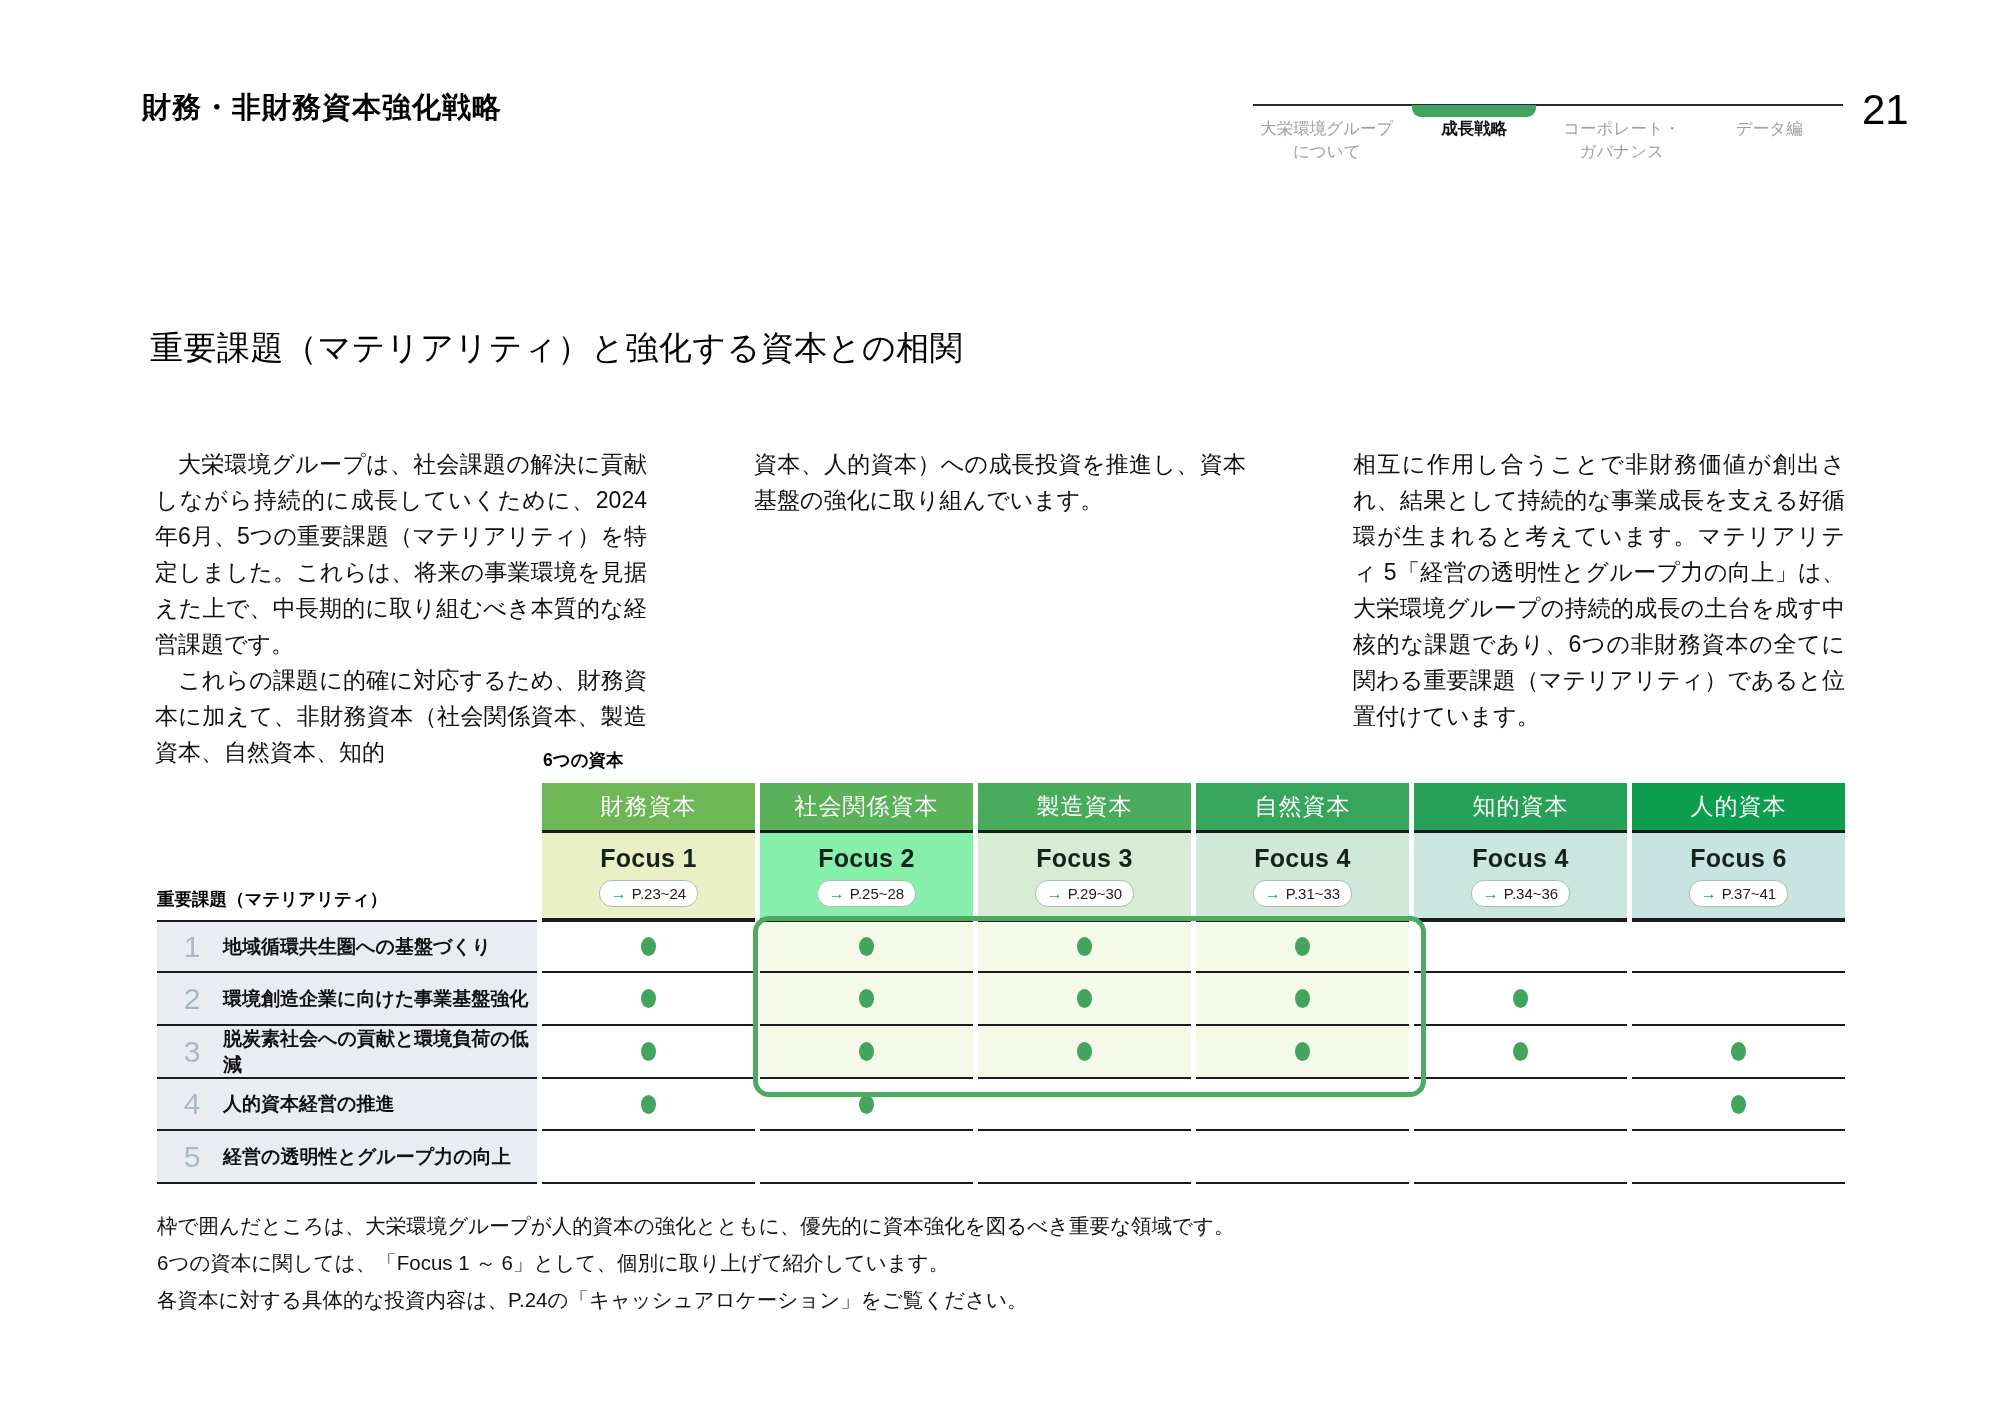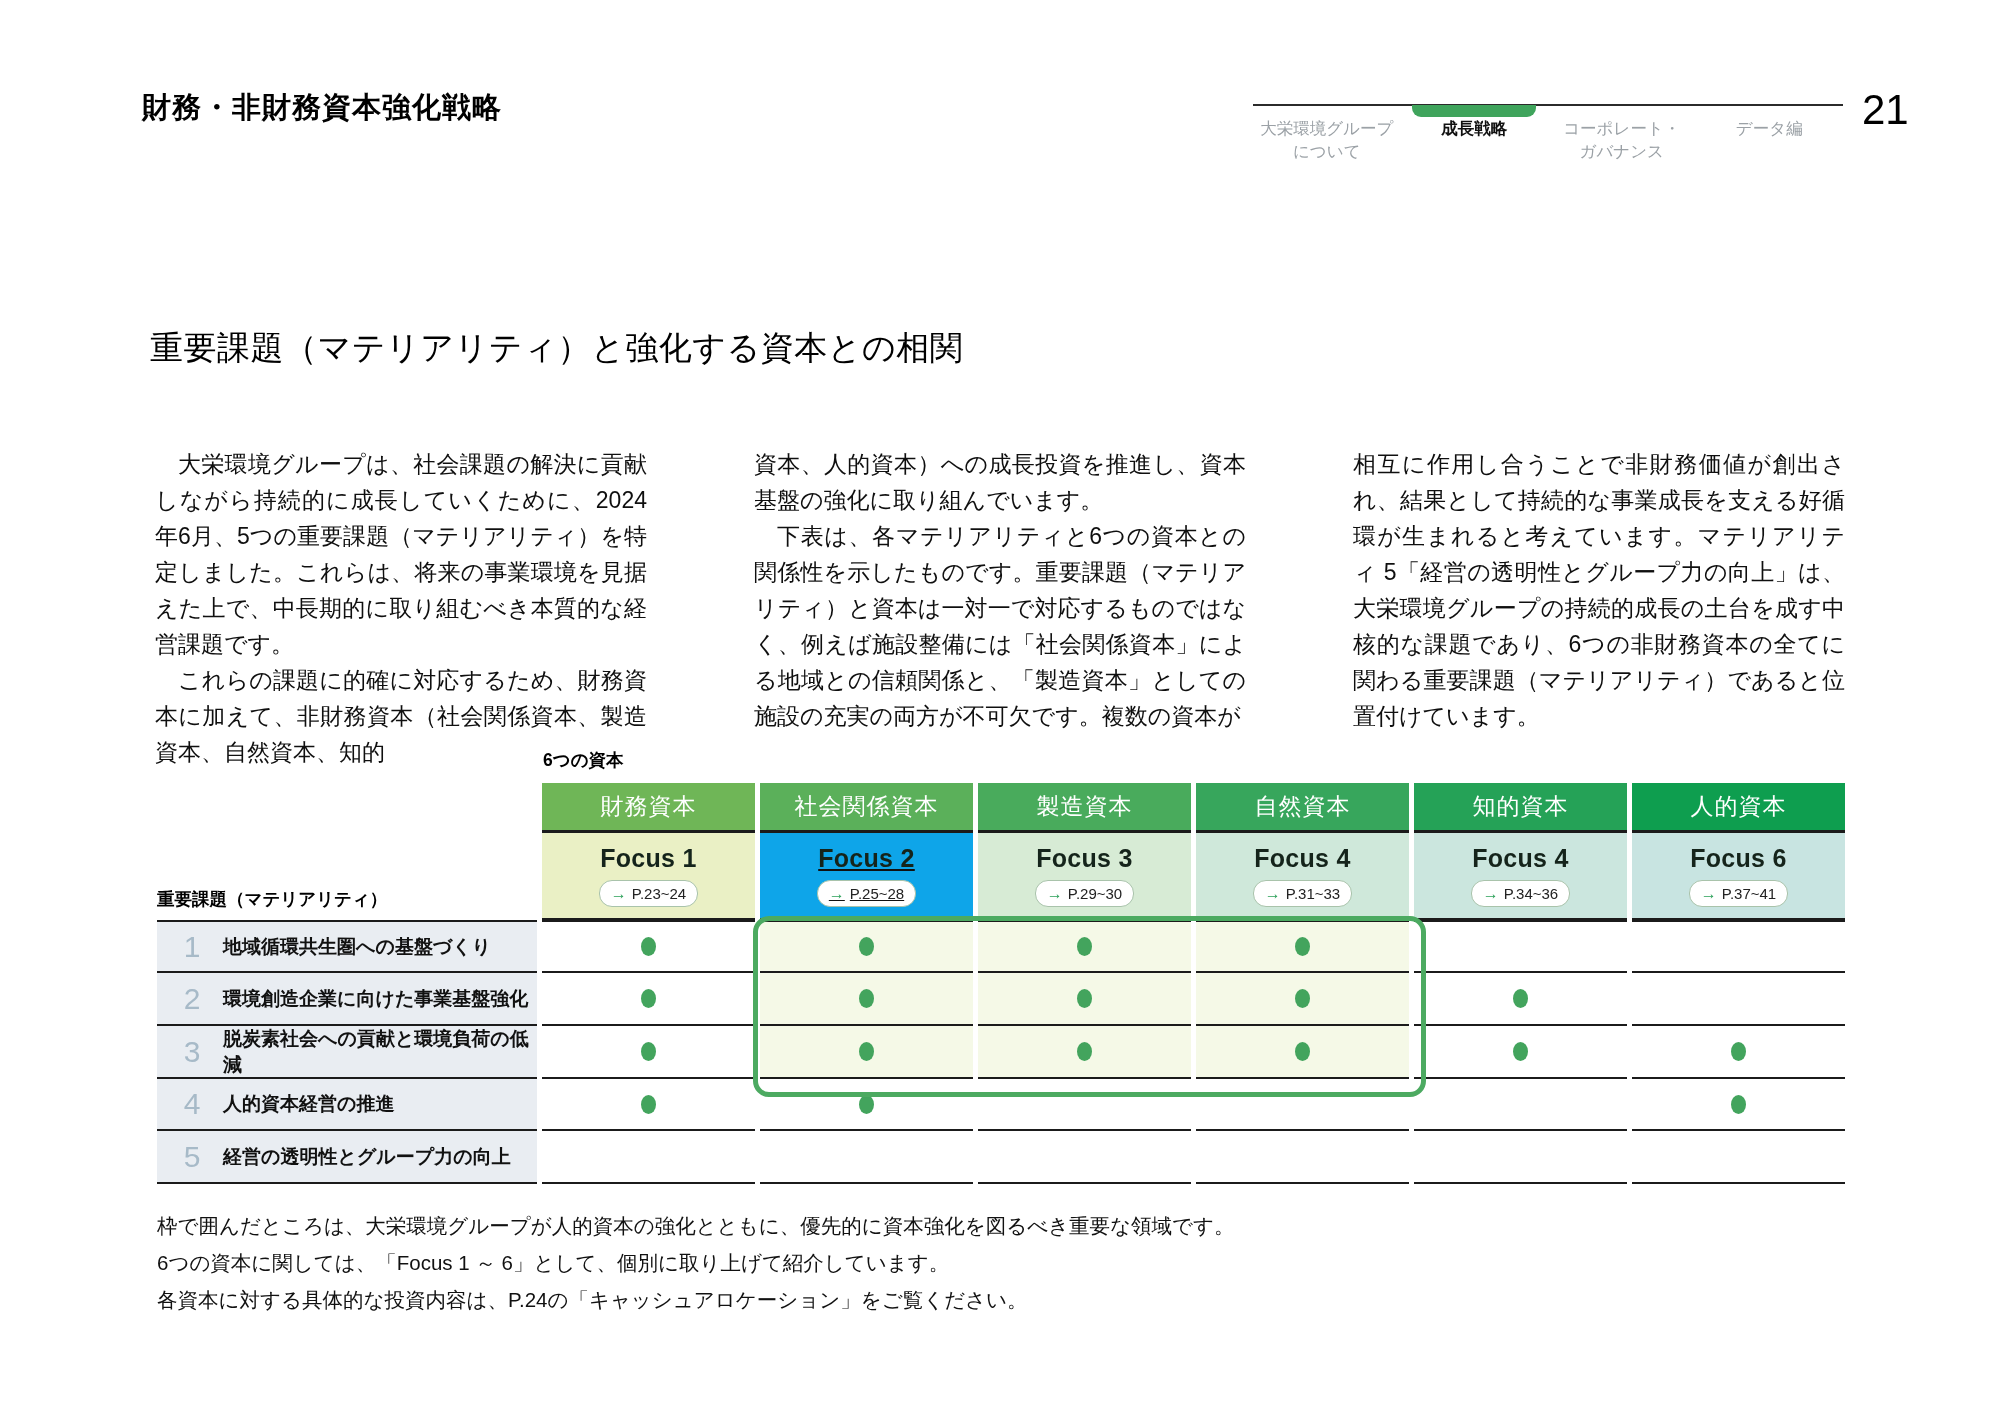--- a/index.html
+++ b/index.html
@@ -84,21 +84,20 @@
 
   <div class="main-title">重要課題（マテリアリティ）と強化する資本との相関</div>
 
   <div class="body-cols">
     <div class="body-col">
       <p class="indent">大栄環境グループは、社会課題の解決に貢献しながら持続的に成長していくために、2024年6月、5つの重要課題（マテリアリティ）を特定しました。これらは、将来の事業環境を見据えた上で、中長期的に取り組むべき本質的な経営課題です。</p>
       <p class="indent">これらの課題に的確に対応するため、財務資本に加えて、非財務資本（社会関係資本、製造資本、自然資本、知的</p>
     </div>
     <div class="body-col">
       <p>資本、人的資本）への成長投資を推進し、資本基盤の強化に取り組んでいます。</p>
-      <p class="indent">下表は、各マテリアリティと6つの資本との関係性を示したものです。重要課題（マテリアリティ）と資本は一対一で対応するものではなく、例えば施設整備には「社会関係資本」による地域との信頼関係と、「製造資本」としての施設の充実の両方が不可欠です。複数の資本が</p>
     </div>
     <div class="body-col">
       <p>相互に作用し合うことで非財務価値が創出され、結果として持続的な事業成長を支える好循環が生まれると考えています。マテリアリティ 5「経営の透明性とグループ力の向上」は、大栄環境グループの持続的成長の土台を成す中核的な課題であり、6つの非財務資本の全てに関わる重要課題（マテリアリティ）であると位置付けています。</p>
     </div>
   </div>
 
   <div class="capitals-label">6つの資本</div>
 
   <div class="cap-table" id="cap-grid">
     <div class="label-head">重要課題（マテリアリティ）</div>
@@ -110,21 +109,21 @@
     <div class="cap-head" style="grid-column: 6; background: rgb(37, 162, 87);">知的資本</div>
     <div class="cap-head" style="grid-column: 7; background: rgb(14, 158, 79);">人的資本</div>
 
     <div class="focus-cell" style="grid-column: 2; background: rgb(234, 240, 197);">
       <div class="focus-name">Focus 1</div>
       <div class="page-pill">
         <span class="pill-arrow">→</span>
         <span>P.23~24</span>
       </div>
     </div>
-    <div class="focus-cell" style="grid-column: 3; background: #0ea5e9; text-decoration: underline;">
+    <div class="focus-cell" style="grid-column: 3; background: #86efac;">
       <div class="focus-name">Focus 2</div>
       <div class="page-pill">
         <span class="pill-arrow">→</span>
         <span>P.25~28</span>
       </div>
     </div>
     <div class="focus-cell" style="grid-column: 4; background: rgb(215, 235, 213);">
       <div class="focus-name">Focus 3</div>
       <div class="page-pill">
         <span class="pill-arrow">→</span>

